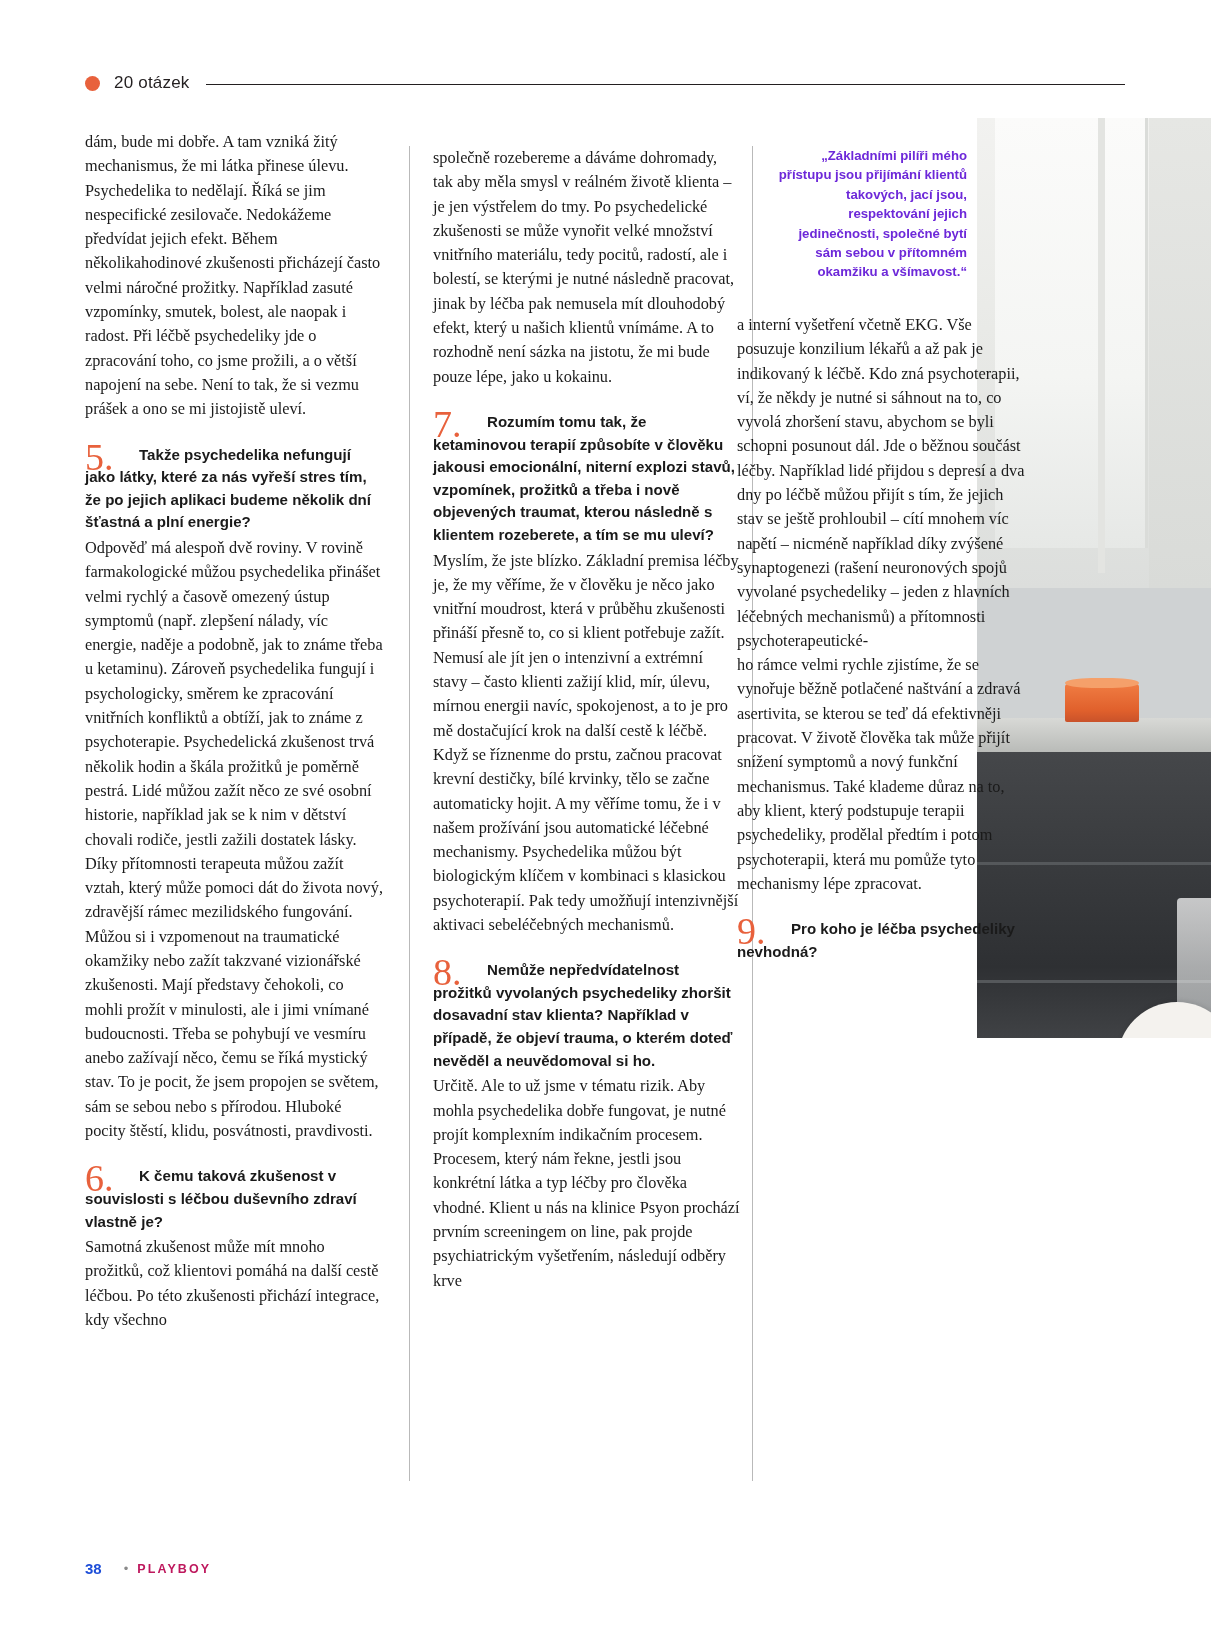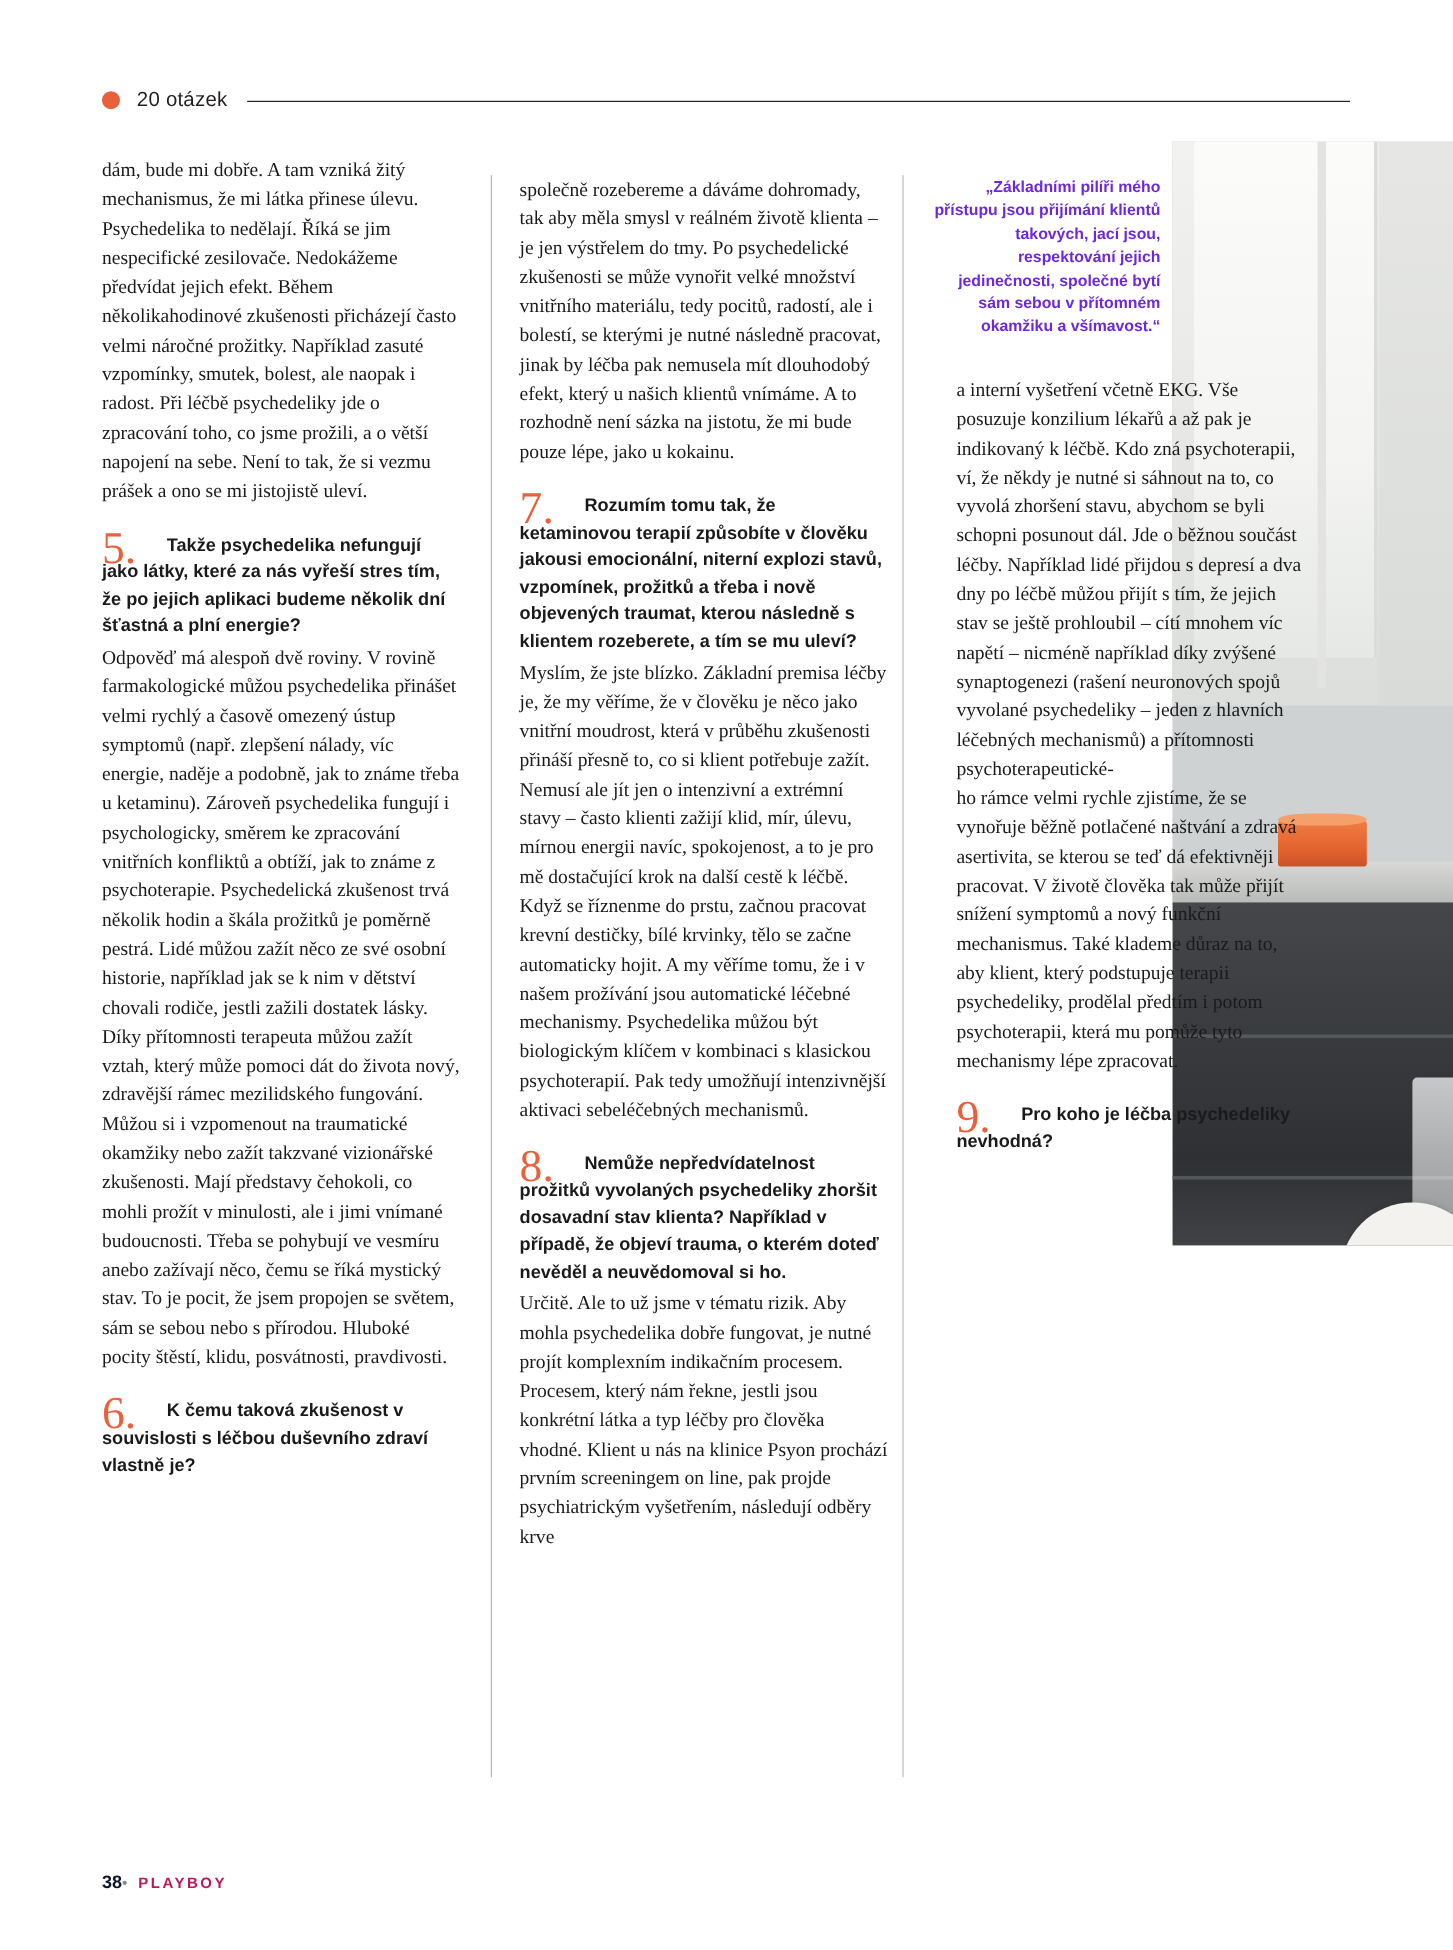--- a/index.html
+++ b/index.html
@@ -147,21 +147,21 @@
   .col {
     position: absolute;
     font-size: 16.3px;
     line-height: 24.3px;
     text-align: left;
   }
   .col p { margin: 0; }
   .col p + p { margin-top: 0; }
   .col-1 { left: 85px; top: 130px; width: 298px; }
   .col-2 { left: 433px; top: 146px; width: 308px; }
-  .col-3 { left: 797px; top: 313px; width: 290px; }
+  .col-3 { left: 737px; top: 313px; width: 290px; }
 
   .vrule {
     position: absolute;
     width: 1px;
     background: #b9b9b9;
   }
   .vrule-1 { left: 409px; top: 146px; height: 1335px; }
   .vrule-2 { left: 752px; top: 146px; height: 1335px; }
 
   
@@ -195,22 +195,22 @@
     position: absolute;
     left: 85px;
     bottom: 48px;
     display: flex;
     align-items: center;
     font-family: "Liberation Sans", sans-serif;
   }
   .folio {
     font-size: 15px;
     font-weight: 700;
-    color: #0f172a;
-    margin-right: 0;
+    color: #1d4ed8;
+    margin-right: 22px;
   }
   .folio-dot {
     font-size: 13px;
     color: #8a8a8a;
     margin-right: 9px;
   }
   .brand {
     font-size: 12.5px;
     font-weight: 700;
     letter-spacing: 2.1px;
@@ -254,20 +254,21 @@
     <div class="qblock">
       <span class="qnum">5.</span>
       <div class="qtext">Takže psychedelika nefungují jako látky, které za nás vyřeší stres tím, že po jejich aplikaci budeme několik dní šťastná a plní energie?</div>
     </div>
     <p class="para">Odpověď má alespoň dvě roviny. V rovině farmakologické můžou psychedelika přinášet velmi rychlý a časově omezený ústup symptomů (např. zlepšení nálady, víc energie, naděje a podobně, jak to známe třeba u ketaminu). Zároveň psychedelika fungují i psychologicky, směrem ke zpracování vnitřních konfliktů a obtíží, jak to známe z psychoterapie. Psychedelická zkušenost trvá několik hodin a škála prožitků je poměrně pestrá. Lidé můžou zažít něco ze své osobní historie, například jak se k nim v dětství chovali rodiče, jestli zažili dostatek lásky. Díky přítomnosti terapeuta můžou zažít vztah, který může pomoci dát do života nový, zdravější rámec mezilidského fungování. Můžou si i vzpomenout na traumatické okamžiky nebo zažít takzvané vizionářské zkušenosti. Mají představy čehokoli, co mohli prožít v minulosti, ale i jimi vnímané budoucnosti. Třeba se pohybují ve vesmíru anebo zažívají něco, čemu se říká mystický stav. To je pocit, že jsem propojen se světem, sám se sebou nebo s přírodou. Hluboké pocity štěstí, klidu, posvátnosti, pravdivosti.</p>
 
     <div class="qblock">
       <span class="qnum">6.</span>
       <div class="qtext">K čemu taková zkušenost v souvislosti s léčbou duševního zdraví vlastně je?</div>
     </div>
+    <p class="para">Samotná zkušenost může mít mnoho prožitků, což klientovi pomáhá na další cestě léčbou. Po této zkušenosti přichází integrace, kdy všechno</p>
   </div>
 
   <div class="col col-2">
     <p>společně rozebereme a dáváme dohromady, tak aby měla smysl v reálném životě klienta – je jen výstřelem do tmy. Po psychedelické zkušenosti se může vynořit velké množství vnitřního materiálu, tedy pocitů, radostí, ale i bolestí, se kterými je nutné následně pracovat, jinak by léčba pak nemusela mít dlouhodobý efekt, který u našich klientů vnímáme. A to rozhodně není sázka na jistotu, že mi bude pouze lépe, jako u kokainu.</p>
 
     <div class="qblock">
       <span class="qnum">7.</span>
       <div class="qtext">Rozumím tomu tak, že ketaminovou terapií způsobíte v člověku jakousi emocionální, niterní explozi stavů, vzpomínek, prožitků a třeba i nově objevených traumat, kterou následně s klientem rozeberete, a tím se mu uleví?</div>
     </div>
     <p class="para">Myslím, že jste blízko. Základní premisa léčby je, že my věříme, že v člověku je něco jako vnitřní moudrost, která v průběhu zkušenosti přináší přesně to, co si klient potřebuje zažít. Nemusí ale jít jen o intenzivní a extrémní stavy – často klienti zažijí klid, mír, úlevu, mírnou energii navíc, spokojenost, a to je pro mě dostačující krok na další cestě k léčbě. Když se říznenme do prstu, začnou pracovat krevní destičky, bílé krvinky, tělo se začne automaticky hojit. A my věříme tomu, že i v našem prožívání jsou automatické léčebné mechanismy. Psychedelika můžou být biologickým klíčem v kombinaci s klasickou psychoterapií. Pak tedy umožňují intenzivnější aktivaci sebeléčebných mechanismů.</p>

